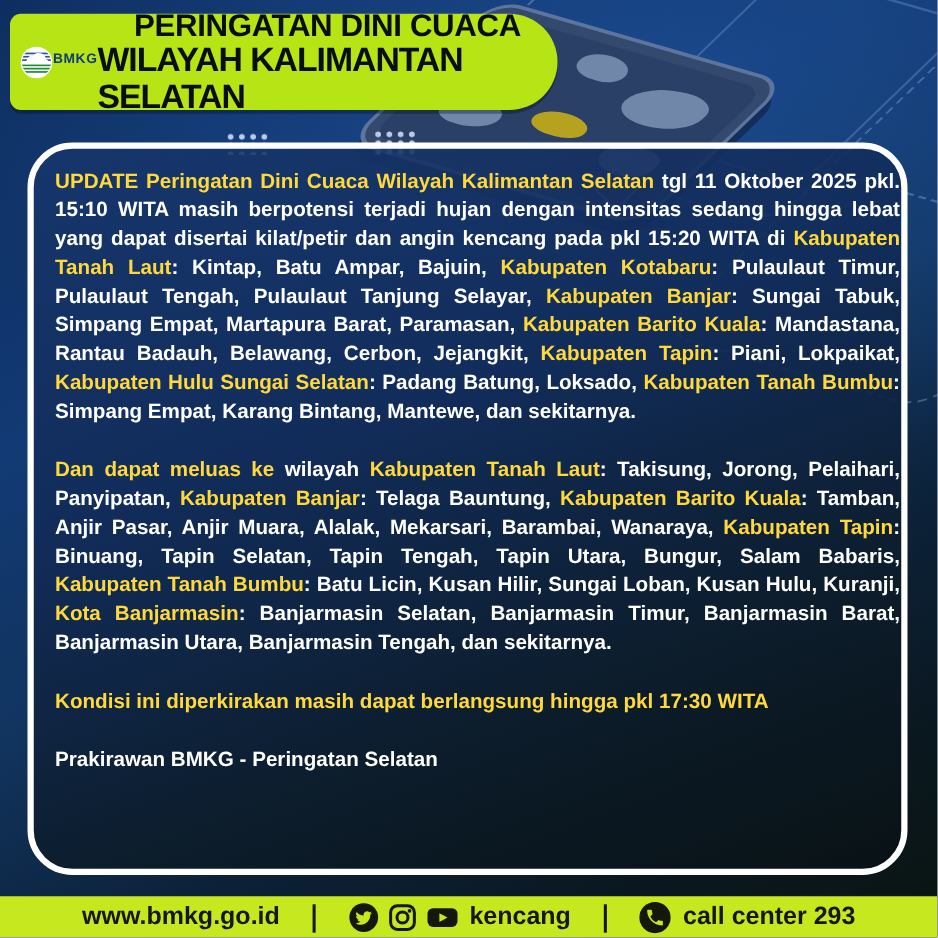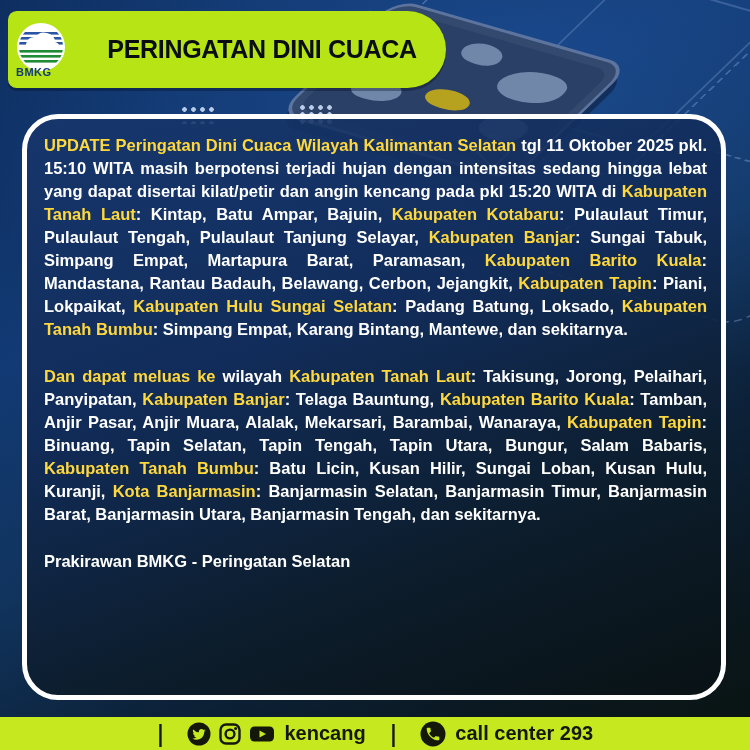--- a/index.html
+++ b/index.html
@@ -20,31 +20,31 @@
   .blob{position:absolute;background:#8399bb;opacity:.8;}
   .blob.yellow{background:#bfa81b;opacity:.95;}
   .dots{position:absolute;background-image:radial-gradient(circle,rgba(200,218,245,.9) 2px,transparent 2.6px);background-size:9px 7px;}
   .cursor-diamond{position:absolute;width:22px;height:22px;border:2px solid rgba(150,180,230,.5);transform:rotate(45deg);border-radius:4px;}
   
   .header{
     position:absolute;left:8px;top:11px;width:438px;height:77px;z-index:3;
     background:#b6e414;border-radius:10px 44px 44px 10px;
     display:flex;align-items:center;box-shadow:0 3px 0 rgba(5,15,30,.35);
   }
-  .logo{width:62px;margin-left:8px;display:flex;flex-direction:column;flex:0 0 auto;}
+  .logo{width:62px;margin-left:8px;display:flex;align-items:center;flex:0 0 auto;}
   .logo-caption{font-size:11px;font-weight:bold;color:#123a7a;letter-spacing:.5px;margin-top:-6px;}
   .titles{flex:1;display:flex;flex-direction:column;align-items:center;justify-content:space-between;color:#0a0e12;font-weight:bold;line-height:1.06;}
   .title1{font-size:25px;letter-spacing:-.3px;}
   .title2{font-size:27px;letter-spacing:-.8px;}
   
   .panel{
     position:absolute;left:22px;top:114px;width:704px;height:586px;z-index:2;box-sizing:border-box;
     border:5px solid #ffffff;border-radius:36px;
     background:linear-gradient(160deg,rgba(23,54,108,.88) 0%,rgba(17,43,88,.90) 38%,rgba(12,28,42,.93) 72%,rgba(9,18,21,.95) 100%);
-    padding:15px 14px 0 17px;
+    padding:15px 1px 0 17px;
   }
   .panel p{margin:0 0 24px 0;font-size:16.5px;line-height:23px;font-weight:bold;text-align:justify;color:#ffffff;}
   .seg-w{color:#ffffff;}
   .seg-y{color:#ffd83d;}
   
   .footer{
     position:absolute;left:0;bottom:0;width:750px;height:33px;z-index:3;background:#c6e81f;
     display:flex;align-items:center;justify-content:center;gap:24px;color:#14180a;
   }
   .f-item{display:flex;align-items:center;gap:9px;font-size:20px;font-weight:bold;}
@@ -101,32 +101,35 @@
         <rect x="2" y="33" width="46" height="2.6" fill="#1f8c35"></rect>
         <rect x="2" y="38" width="46" height="2.6" fill="#1f8c35"></rect>
         <path d="M10 22 q2 -8 10 -7 q3 -6 11 -4 q8 2 8 9 q5 1 4 6 l-33 0 z" fill="#ffffff"></path>
         <rect x="2" y="23.5" width="46" height="4" fill="#ffffff"></rect>
       </g>
     </svg>
     <span class="logo-caption">BMKG</span>
   </div>
   <div class="titles">
     <span class="title1">PERINGATAN DINI CUACA</span>
+    <span class="title2">WILAYAH KALIMANTAN SELATAN</span>
   </div>
 </div>
 
 <div class="panel">
   <div>
       <p><span class="seg-y">UPDATE Peringatan Dini Cuaca Wilayah Kalimantan Selatan</span><span class="seg-w"> tgl 11 Oktober 2025 pkl. 15:10 WITA masih berpotensi terjadi hujan dengan intensitas sedang hingga lebat yang dapat disertai kilat/petir dan angin kencang pada pkl 15:20 WITA di </span><span class="seg-y">Kabupaten Tanah Laut</span><span class="seg-w">: Kintap, Batu Ampar, Bajuin, </span><span class="seg-y">Kabupaten Kotabaru</span><span class="seg-w">: Pulaulaut Timur, Pulaulaut Tengah, Pulaulaut Tanjung Selayar, </span><span class="seg-y">Kabupaten Banjar</span><span class="seg-w">: Sungai Tabuk, Simpang Empat, Martapura Barat, Paramasan, </span><span class="seg-y">Kabupaten Barito Kuala</span><span class="seg-w">: Mandastana, Rantau Badauh, Belawang, Cerbon, Jejangkit, </span><span class="seg-y">Kabupaten Tapin</span><span class="seg-w">: Piani, Lokpaikat, </span><span class="seg-y">Kabupaten Hulu Sungai Selatan</span><span class="seg-w">: Padang Batung, Loksado, </span><span class="seg-y">Kabupaten Tanah Bumbu</span><span class="seg-w">: Simpang Empat, Karang Bintang, Mantewe, dan sekitarnya.</span></p>
       <p><span class="seg-y">Dan dapat meluas ke</span><span class="seg-w"> wilayah </span><span class="seg-y">Kabupaten Tanah Laut</span><span class="seg-w">: Takisung, Jorong, Pelaihari, Panyipatan, </span><span class="seg-y">Kabupaten Banjar</span><span class="seg-w">: Telaga Bauntung, </span><span class="seg-y">Kabupaten Barito Kuala</span><span class="seg-w">: Tamban, Anjir Pasar, Anjir Muara, Alalak, Mekarsari, Barambai, Wanaraya, </span><span class="seg-y">Kabupaten Tapin</span><span class="seg-w">: Binuang, Tapin Selatan, Tapin Tengah, Tapin Utara, Bungur, Salam Babaris, </span><span class="seg-y">Kabupaten Tanah Bumbu</span><span class="seg-w">: Batu Licin, Kusan Hilir, Sungai Loban, Kusan Hulu, Kuranji, </span><span class="seg-y">Kota Banjarmasin</span><span class="seg-w">: Banjarmasin Selatan, Banjarmasin Timur, Banjarmasin Barat, Banjarmasin Utara, Banjarmasin Tengah, dan sekitarnya.</span></p>
+      <p><span class="seg-y">Kondisi ini diperkirakan masih dapat berlangsung hingga pkl 17:30 WITA</span></p>
       <p><span class="seg-w">Prakirawan BMKG - Peringatan Selatan</span></p>
     </div>
 </div>
 
 <div class="footer">
+  <span class="f-item">www.bmkg.go.id</span>
   <span class="f-sep">|</span>
   <span class="f-item">
     <span class="social-icons">
       <span>
         <svg width="24" height="24" viewBox="0 0 24 24">
           <circle cx="12" cy="12" r="11.5" fill="#14180a"></circle>
           <path transform="translate(5.4 5.8) scale(0.55)" fill="#c6e81f" d="M23.95 4.57a10 10 0 0 1-2.82.77 4.96 4.96 0 0 0 2.16-2.72c-.95.56-2.01.97-3.13 1.19a4.92 4.92 0 0 0-8.38 4.48A13.94 13.94 0 0 1 1.64 3.16a4.92 4.92 0 0 0 1.52 6.57 4.9 4.9 0 0 1-2.23-.61v.06a4.92 4.92 0 0 0 3.95 4.83 4.96 4.96 0 0 1-2.22.08 4.93 4.93 0 0 0 4.6 3.42A9.87 9.87 0 0 1 0 19.54a13.94 13.94 0 0 0 7.55 2.21c9.06 0 14.01-7.5 14.01-14.01 0-.21 0-.42-.02-.63A10.02 10.02 0 0 0 24 4.59z"></path>
         </svg>
       </span>
       <span>

